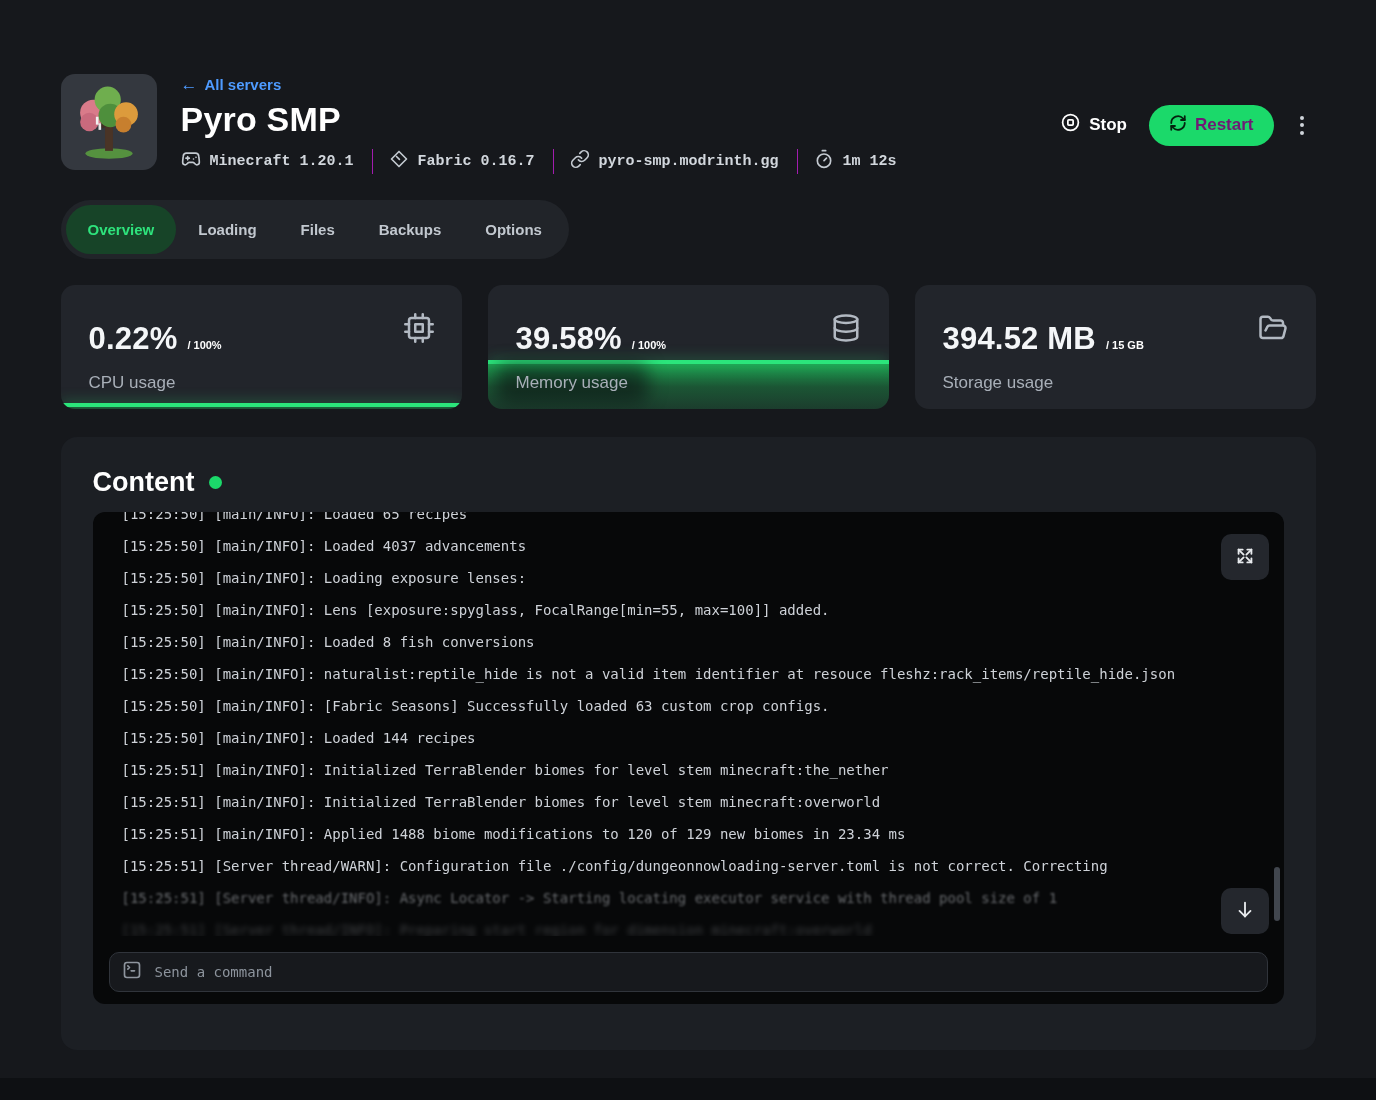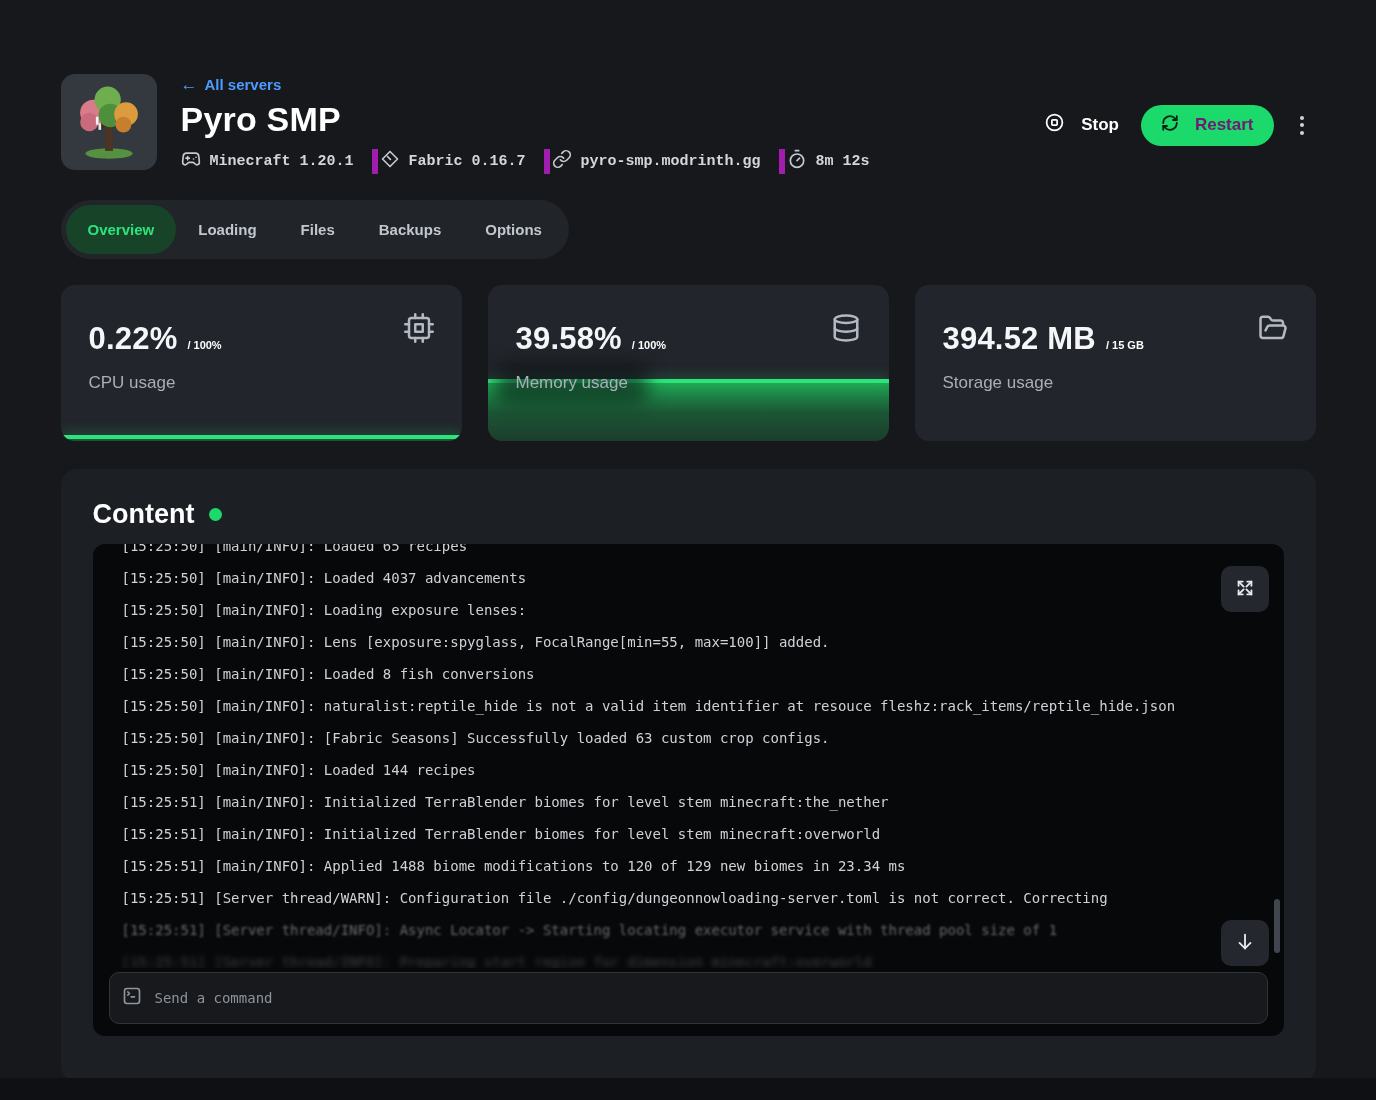--- a/index.html
+++ b/index.html
@@ -17,43 +17,43 @@
     width:96px;height:96px;border-radius:14px;background:#34383f;
     flex:0 0 auto;overflow:hidden;display:flex;align-items:center;justify-content:center;
   }
   .hdr-text{margin-left:24px;flex:1 1 auto;min-width:0;}
   .back{display:inline-flex;align-items:center;gap:7px;color:var(--link);font-size:15px;
     font-weight:600;text-decoration:none;cursor:pointer;margin-top:2px;}
   .back .arr{font-size:17px;line-height:1;}
   h1.title{margin:6px 0 10px;color:#fff;font-size:34px;font-weight:800;letter-spacing:.2px;}
   .meta{display:flex;align-items:center;color:#d2d7dd;font-size:15px;font-weight:600;font-family:Liberation Mono, monospace;}
   .meta-item{display:flex;align-items:center;gap:9px;}
-  .meta-item + .meta-item{margin-left:18px;padding-left:2px;border-left:6px solid #a21caf;}
+  .meta-item + .meta-item{margin-left:18px;padding-left:16px;border-left:1px solid #a21caf;}
   .meta-item svg{stroke:#c4cad1;}
   .hdr-actions{display:flex;align-items:center;gap:10px;margin-top:30px;flex:0 0 auto;}
-  .btn{border:none;background:transparent;display:inline-flex;align-items:center;gap:16px;
+  .btn{border:none;background:transparent;display:inline-flex;align-items:center;gap:8px;
     cursor:pointer;font-family:inherit;}
   .btn-stop{color:#fff;font-size:17px;font-weight:700;padding:8px 12px;}
   .btn-stop svg{stroke:#fff;}
   .btn-restart{background:var(--accent);color:#701a75;font-size:17px;font-weight:700;
     padding:9px 20px;border-radius:999px;}
   .btn-restart svg{stroke:#04230f;}
   .btn-kebab{flex-direction:column;gap:3.5px;padding:10px 12px;margin-left:4px;}
   .btn-kebab i{width:4px;height:4px;border-radius:50%;background:#cfd4da;display:block;}
 
   
   .tabs{display:inline-flex;align-items:center;background:#212429;border-radius:999px;
     padding:5px;margin-top:26px;}
   .tab{border:none;background:transparent;color:#c2c8cf;font-size:15px;font-weight:700;
     padding:16px 22px;border-radius:999px;cursor:pointer;font-family:inherit;}
   .tab.active{background:#174428;color:#2ee37c;}
 
   
   .stats{display:grid;grid-template-columns:repeat(3,1fr);gap:26px;margin-top:26px;}
-  .stat-card{position:relative;height:156px;background:#22252b;border-radius:14px;
+  .stat-card{position:relative;height:124px;background:#22252b;border-radius:14px;
     overflow:hidden;padding:0 28px;box-sizing:border-box;}
   .value-row{margin-top:36px;display:flex;align-items:baseline;gap:10px;position:relative;z-index:2;}
   .stat-value{color:#f4f6f8;font-size:31px;font-weight:800;letter-spacing:.2px;}
   .stat-max{color:#ffffff;font-size:11px;font-weight:700;}
   .stat-label{display:inline-block;color:#a8afb8;font-size:17px;margin-top:16px;
     position:relative;z-index:2;}
   .label-over-fill .stat-label::before{
     content:"";position:absolute;inset:-10px -20px;background:rgba(9,11,14,.55);
     filter:blur(9px);border-radius:10px;z-index:-1;}
   .stat-icon{position:absolute;top:28px;right:28px;z-index:2;}
@@ -77,21 +77,21 @@
   .line:first-child{margin-top:-14px;}
   .line:nth-last-child(2){opacity:.48;filter:blur(1px);}
   .line:last-child{opacity:.28;filter:blur(2.6px);}
   .sq-btn{position:absolute;width:48px;height:46px;border:none;border-radius:10px;
     background:#24272d;display:flex;align-items:center;justify-content:center;cursor:pointer;}
   .sq-btn svg{stroke:#e8ebee;}
   .expand{top:22px;right:15px;}
   .scroll-down{bottom:70px;right:15px;}
   .thumb{position:absolute;right:4px;bottom:83px;width:6px;height:54px;border-radius:3px;
     background:#41464e;}
-  .cmd{position:absolute;left:16px;right:16px;bottom:12px;height:52px;
+  .cmd{position:absolute;left:16px;right:16px;bottom:12px;height:40px;
     background:#17191d;border:1px solid #30343b;border-radius:10px;
     display:flex;align-items:center;gap:11px;padding:0 12px;box-sizing:border-box;}
   .cmd svg{stroke:#8e959e;flex:0 0 auto;}
   .cmd input{flex:1;background:transparent;border:none;outline:none;color:#cfd3d9;
     font-family:"DejaVu Sans Mono",monospace;font-size:14px;}
   .cmd input::placeholder{color:#8d949d;}
 
   .bottom-strip{position:absolute;left:0;bottom:0;width:100%;height:22px;background:#0e1013;}
 </style>
 </head>
@@ -145,21 +145,21 @@
                 <path d="M14 11a5 5 0 0 0-7.54-.54l-3 3a5 5 0 0 0 7.07 7.07l1.71-1.71"></path>
               </svg></span>
             <span>pyro-smp.modrinth.gg</span>
           </div>
           <div class="meta-item">
             <span><svg width="20" height="20" viewBox="0 0 24 24" fill="none" stroke-width="2" stroke-linecap="round" stroke-linejoin="round">
                 <path d="M10 2h4"></path>
                 <path d="m12 14 3-3"></path>
                 <circle cx="12" cy="14" r="8"></circle>
               </svg></span>
-            <span>8m 12s</span>
+            <span>1m 12s</span>
           </div>
         </div>
     </div>
 
     <div class="hdr-actions">
       <button class="btn btn-stop">
         <span>
           <svg width="21" height="21" viewBox="0 0 24 24" fill="none" stroke-width="2" stroke-linejoin="round">
             <circle cx="12" cy="12" r="9"></circle>
               <rect x="9" y="9" width="6" height="6" rx="1"></rect>

